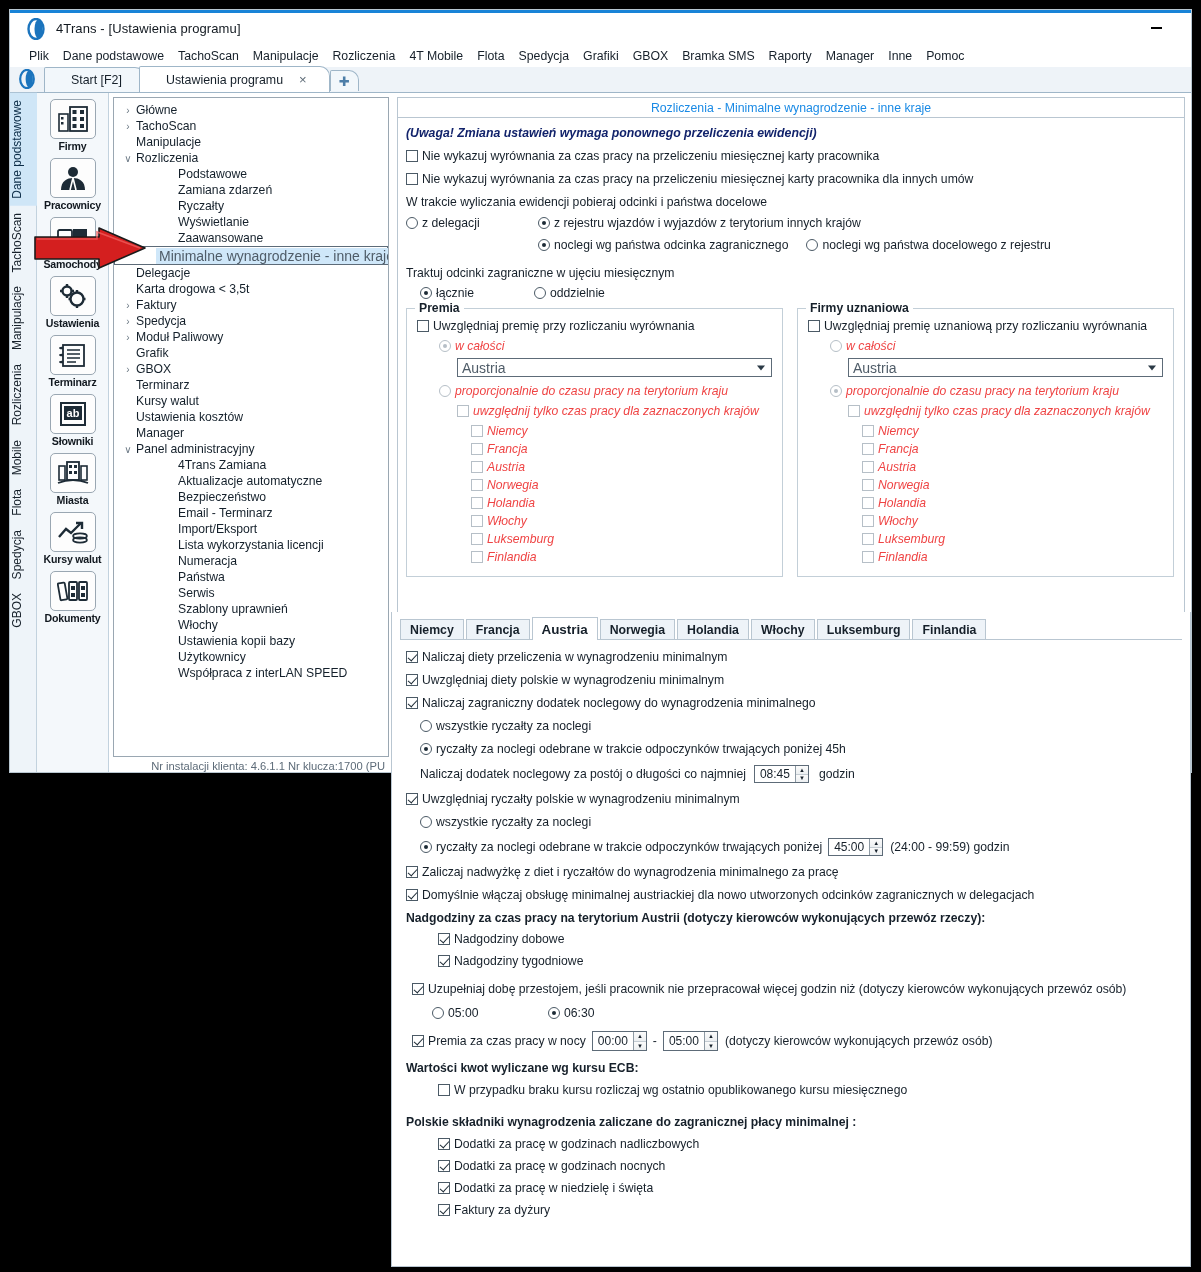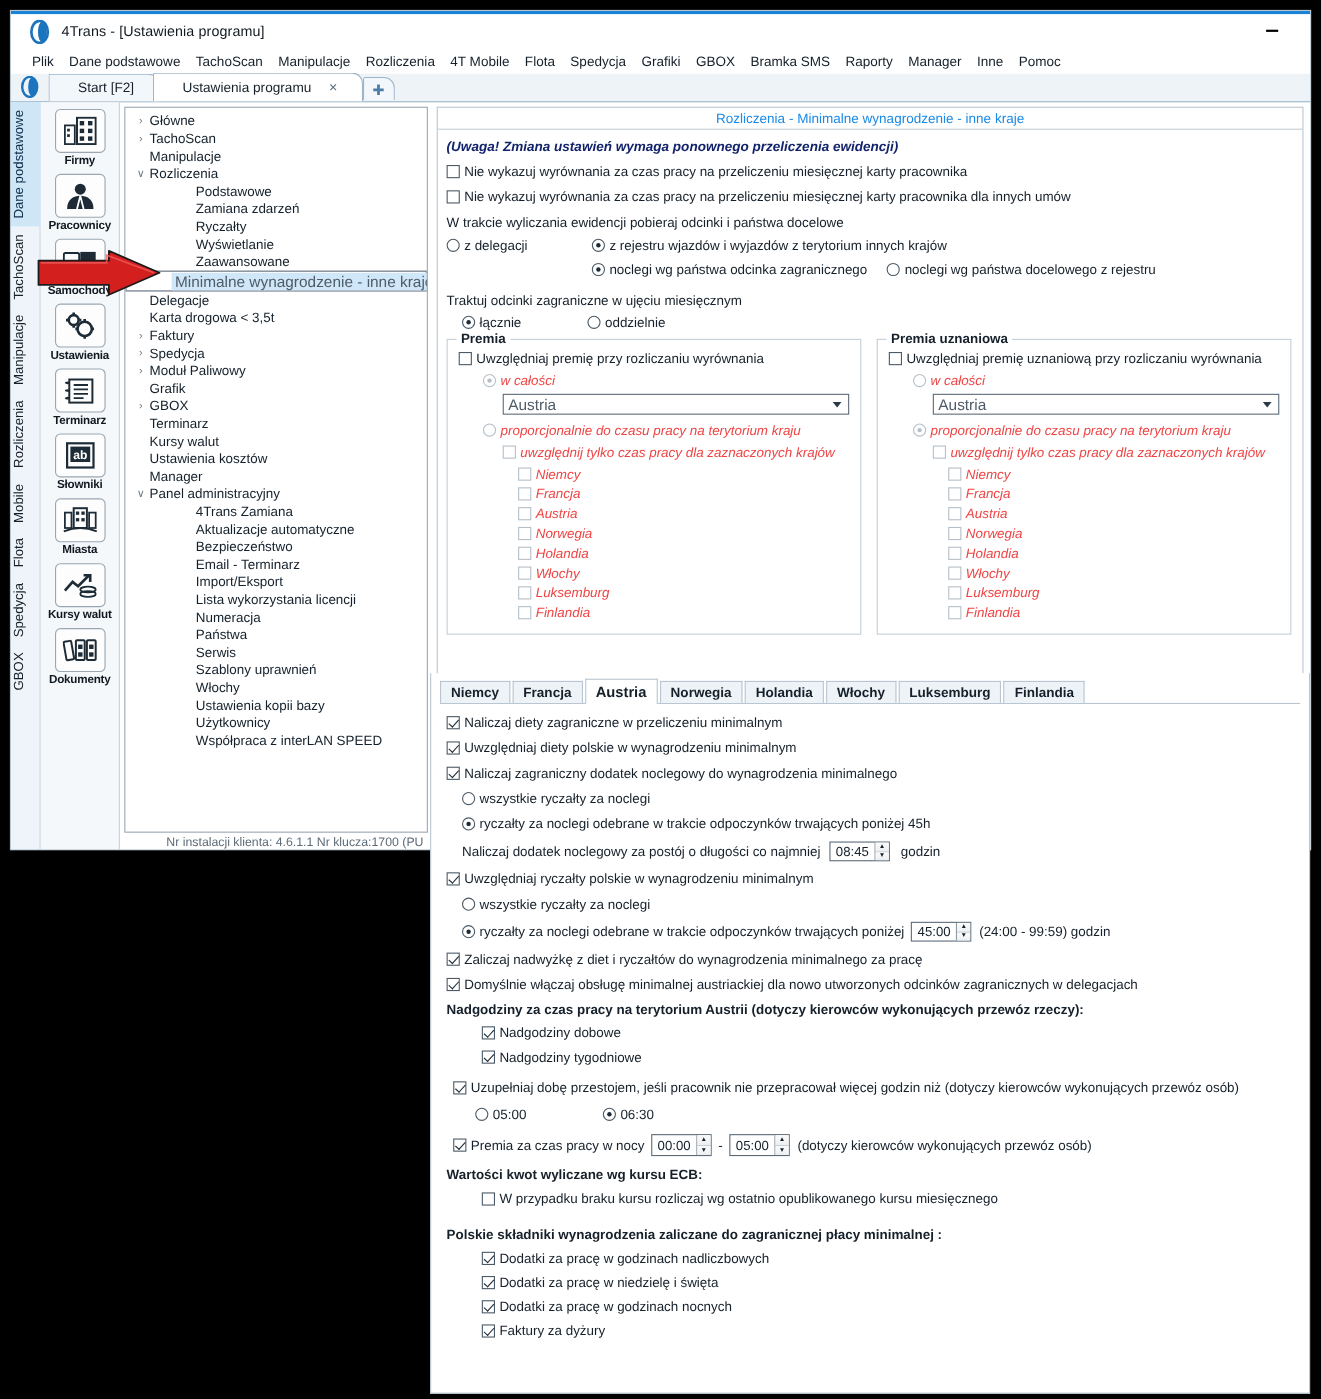--- a/index.html
+++ b/index.html
@@ -679,21 +679,21 @@
                     <span class="lab dis">Luksemburg</span>
                   </div>
                   <div class="row ctry">
                     <span class="cbx dis"></span>
                     <span class="lab dis">Finlandia</span>
                   </div>
                 </div>
             </div>
 
             <div class="fs">
-              <div class="legend">Premia uznaniowa</div>
+              <div class="legend">Firmy uznaniowa</div>
               <div class="row" style="margin-bottom:6px;">
                 <span class="cbx"></span>
                 <span class="lab">Uwzględniaj premię uznaniową przy rozliczaniu wyrównania</span>
               </div>
               <div class="row" style="padding-left:22px; margin-bottom:5px;">
                 <span class="rdo dis"></span>
                 <span class="lab dis">w całości</span>
               </div>
               <div style="padding-left:40px; margin-bottom:7px;">
                 <div class="sel">
@@ -762,21 +762,21 @@
           <div class="ctab">Włochy</div>
           <div class="ctab">Luksemburg</div>
           <div class="ctab">Finlandia</div>
         </div>
     </div>
 
     <div style="padding: 10px 12px 0 14px;">
 
       <div class="row cl">
         <span class="cbx on"></span>
-        <span class="lab">Naliczaj diety zagraniczne w przeliczeniu minimalnym</span>
+        <span class="lab">Naliczaj diety przeliczenia w wynagrodzeniu minimalnym</span>
       </div>
 
       <div class="row cl">
         <span class="cbx on"></span>
         <span class="lab">Uwzględniaj diety polskie w wynagrodzeniu minimalnym</span>
       </div>
 
       <div class="row cl">
         <span class="cbx on"></span>
         <span class="lab">Naliczaj zagraniczny dodatek noclegowy do wynagrodzenia minimalnego</span>
@@ -894,25 +894,25 @@
 
       <div class="lab b" style="margin:0 0 8px 0; margin-left:0;">Polskie składniki wynagrodzenia zaliczane do zagranicznej płacy minimalnej :</div>
 
       <div id="pl-items" style="padding-left:32px;">
           <div class="row" style="margin-bottom: 8px;">
             <span class="cbx on"></span>
             <span class="lab">Dodatki za pracę w godzinach nadliczbowych</span>
           </div>
           <div class="row" style="margin-bottom: 8px;">
             <span class="cbx on"></span>
-            <span class="lab">Dodatki za pracę w niedzielę i święta</span>
+            <span class="lab">Dodatki za pracę w godzinach nocnych</span>
           </div>
           <div class="row" style="margin-bottom: 8px;">
             <span class="cbx on"></span>
-            <span class="lab">Dodatki za pracę w godzinach nocnych</span>
+            <span class="lab">Dodatki za pracę w niedzielę i święta</span>
           </div>
           <div class="row" style="margin-bottom: 8px;">
             <span class="cbx on"></span>
             <span class="lab">Faktury za dyżury</span>
           </div>
         </div>
     </div>
   </div>
 
   <div class="redarrow">

